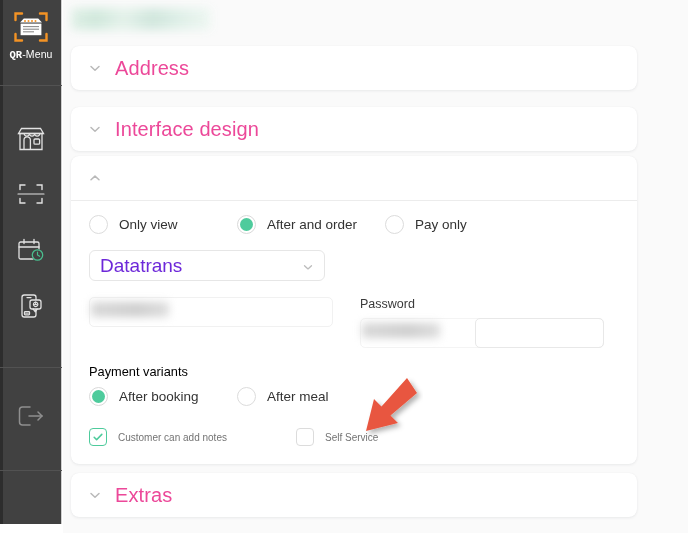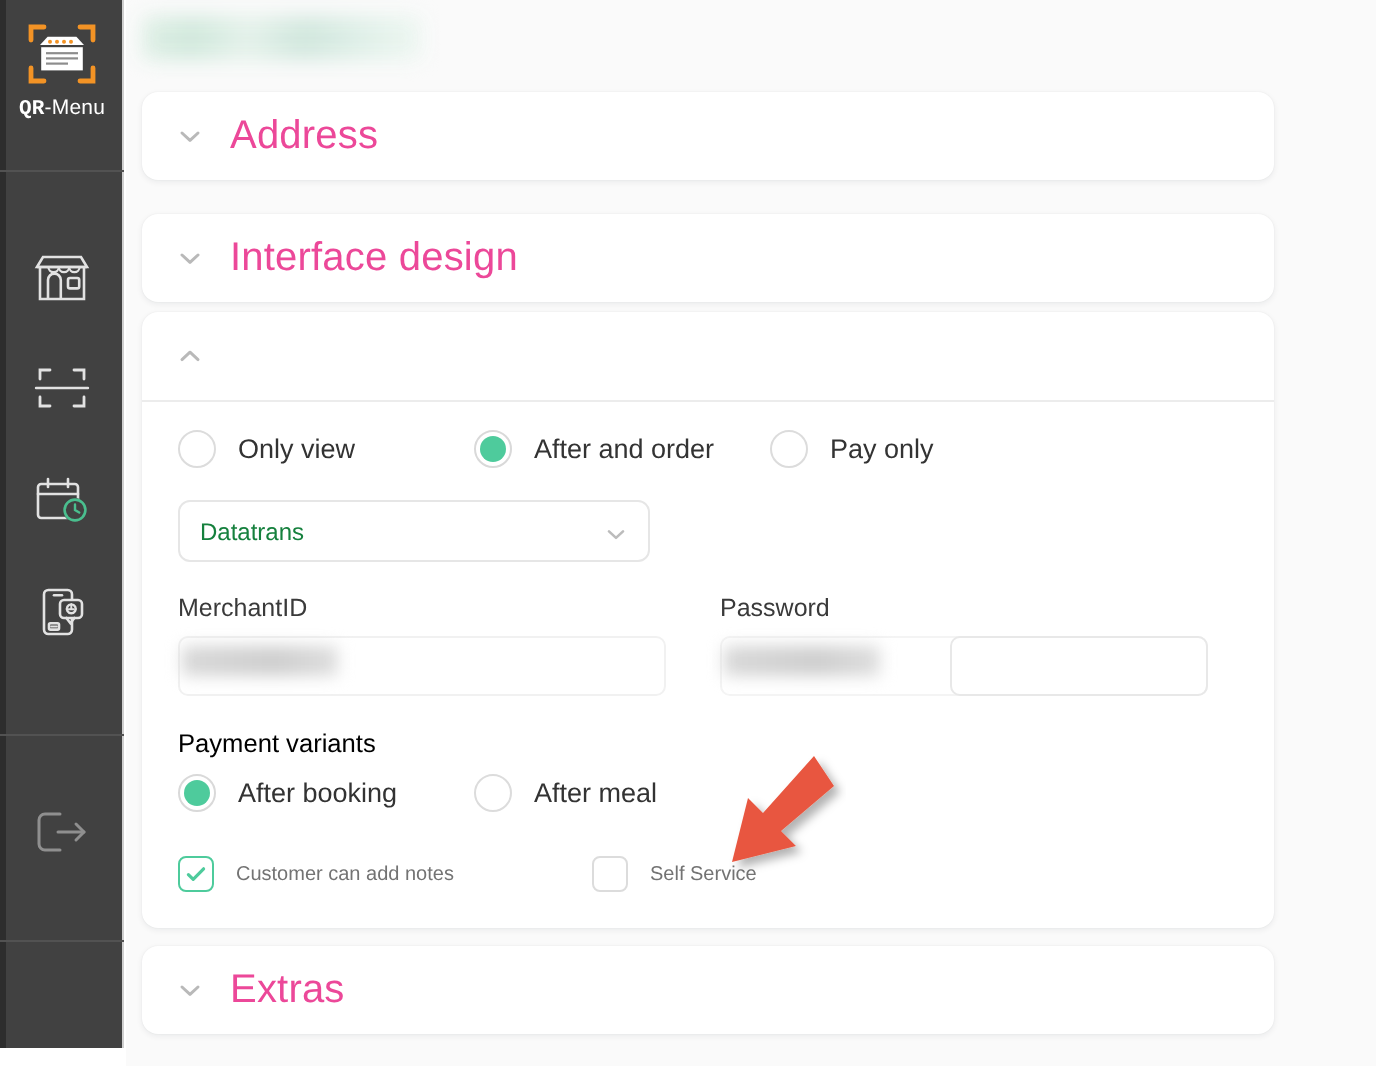--- a/index.html
+++ b/index.html
@@ -144,21 +144,21 @@
     width: 236px; height: 31px;
     border: 1px solid #e6e6e6;
     border-radius: 6px;
     background: #fff;
     display: flex; align-items: center;
     padding: 0 10px;
     cursor: pointer;
     position: relative;
   }
   #provider-select .sel-value {
-    font-size: 12px; color: #15803d;
+    font-size: 19px; color: #6d28d9;
   }
   #provider-select .sel-chev {
     position: absolute; right: 9px; top: 9px;
   }
 
   
   .field-grid {
     margin-top: 16px;
     display: flex;
   }
@@ -395,21 +395,20 @@
         <span class="sel-value">Datatrans</span>
         <span class="sel-chev">
           <svg width="14" height="14" viewBox="0 0 16 16" fill="none" stroke="#bcbcbc" stroke-width="1.5" stroke-linecap="round" stroke-linejoin="round">
             <path d="M4 6.5 L8 10.2 L12 6.5"></path>
           </svg>
         </span>
       </div>
 
       <div class="field-grid">
         <div class="field-col">
-          <div class="field-label">MerchantID</div>
           <div class="field-box">
             <div class="field-outline" style="left:0; width:244px; border-color:#f1f1f1;"></div>
             <div class="field-redact"></div>
           </div>
         </div>
         <div class="field-col second">
           <div class="field-label">Password</div>
           <div class="field-box">
             <div class="field-outline" style="left:0; width:244px; border-color:#f4f4f4;"></div>
             <div class="field-outline" style="left:115px; width:129px; border-color:#e8e8e8;"></div>

